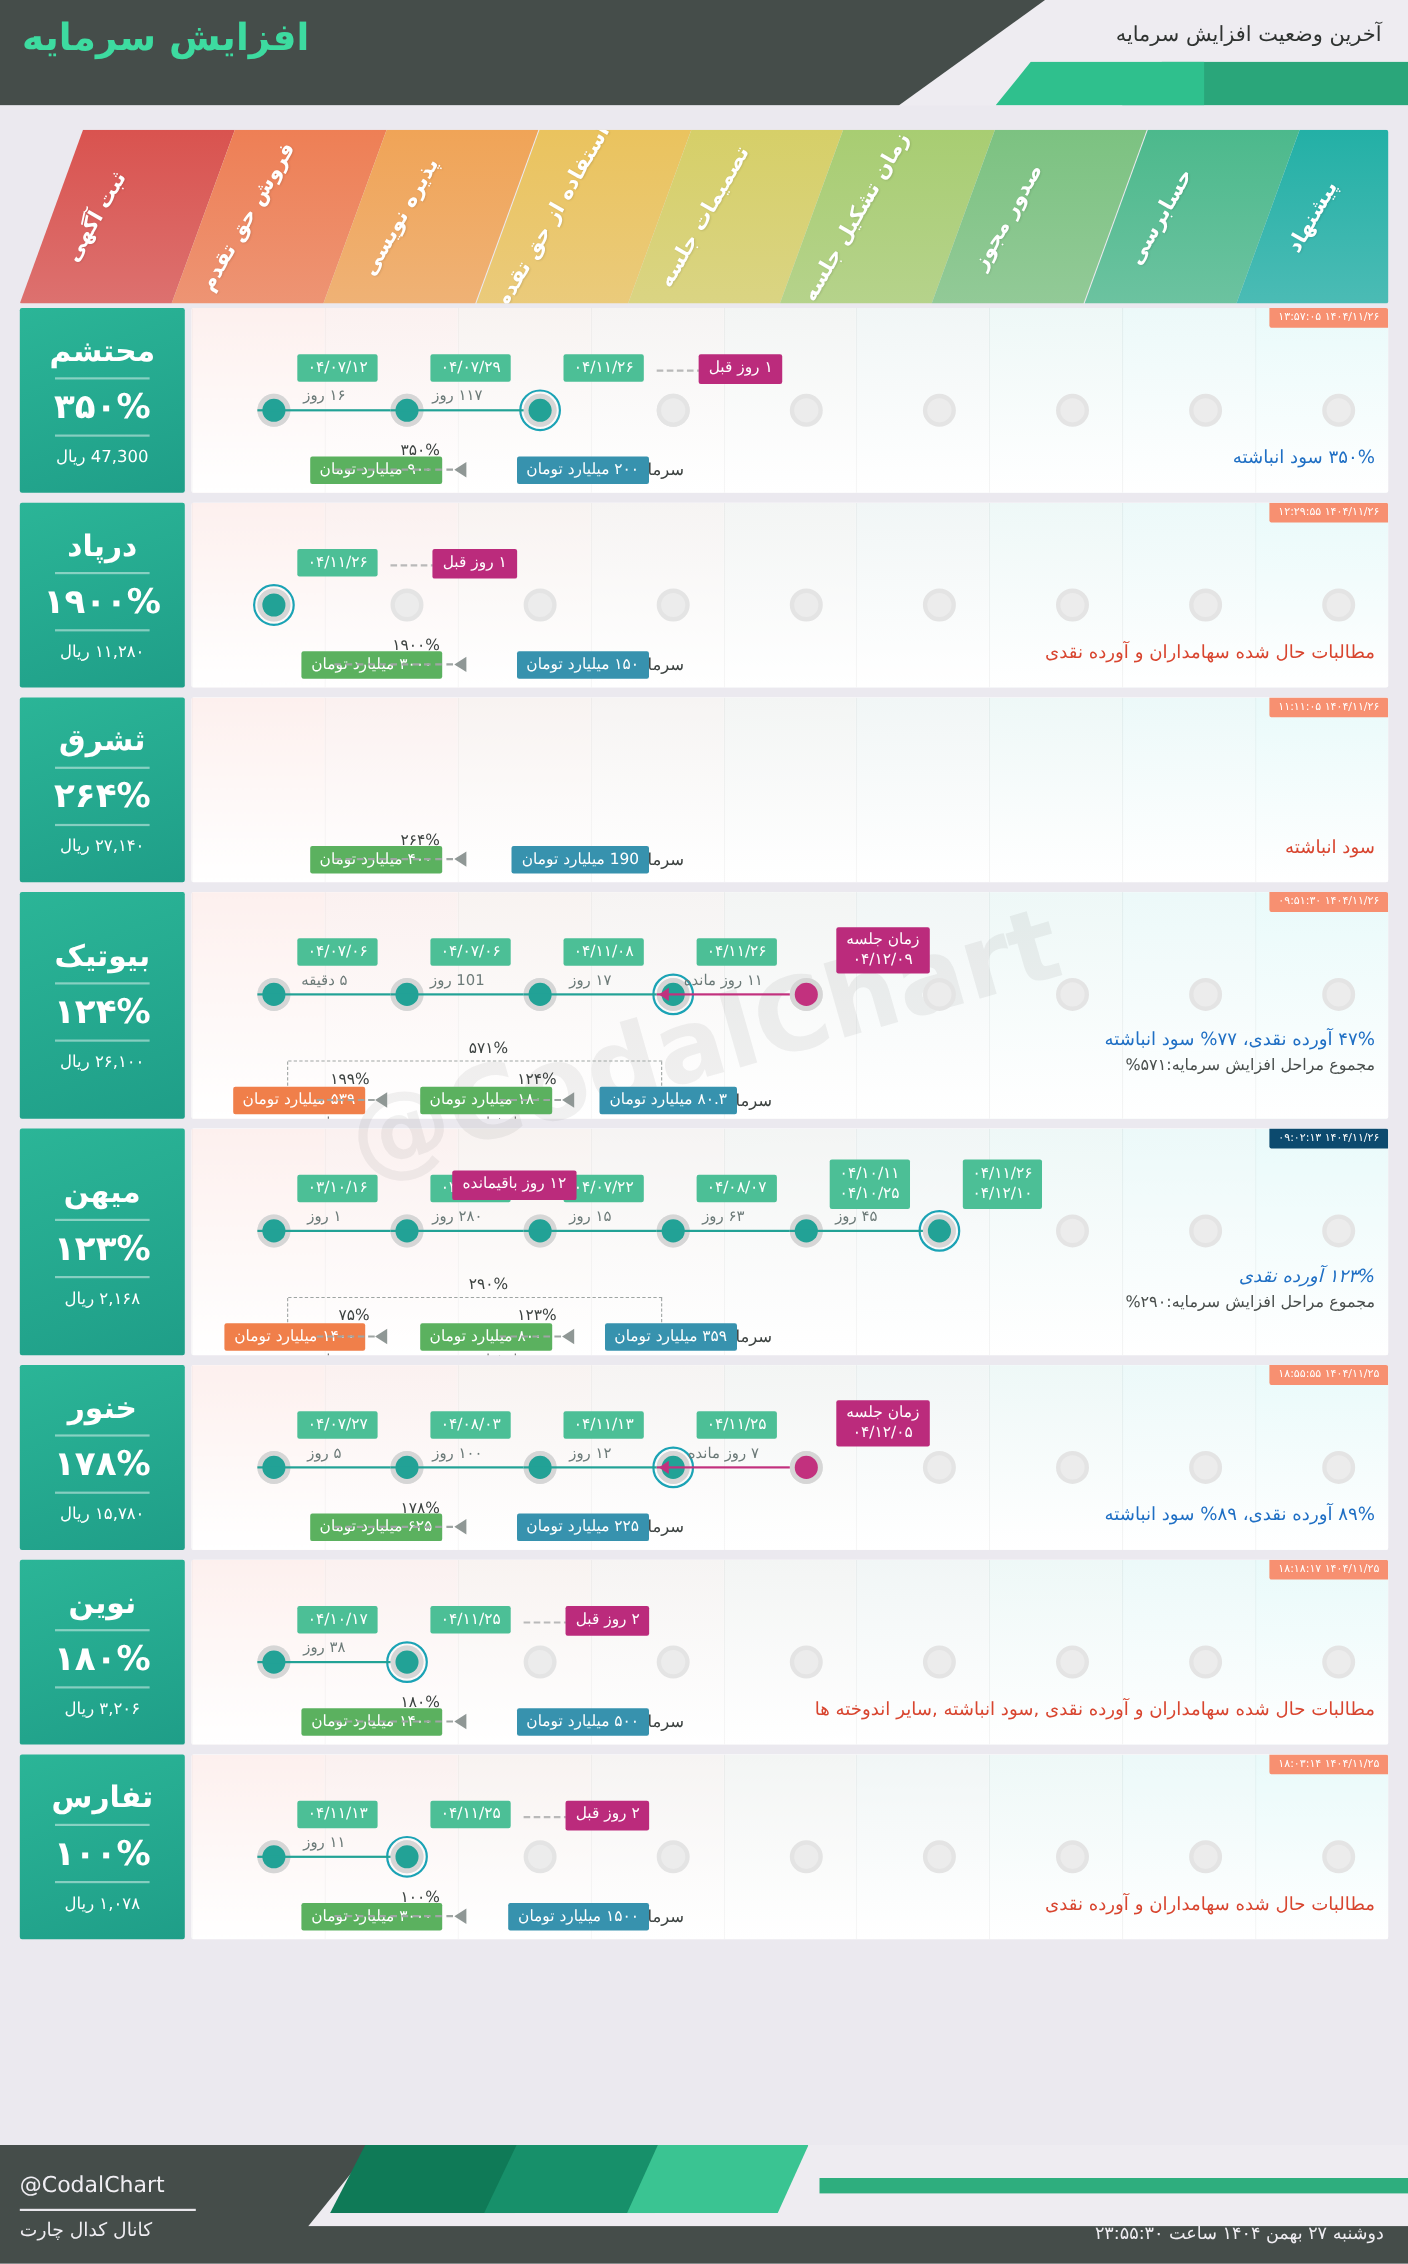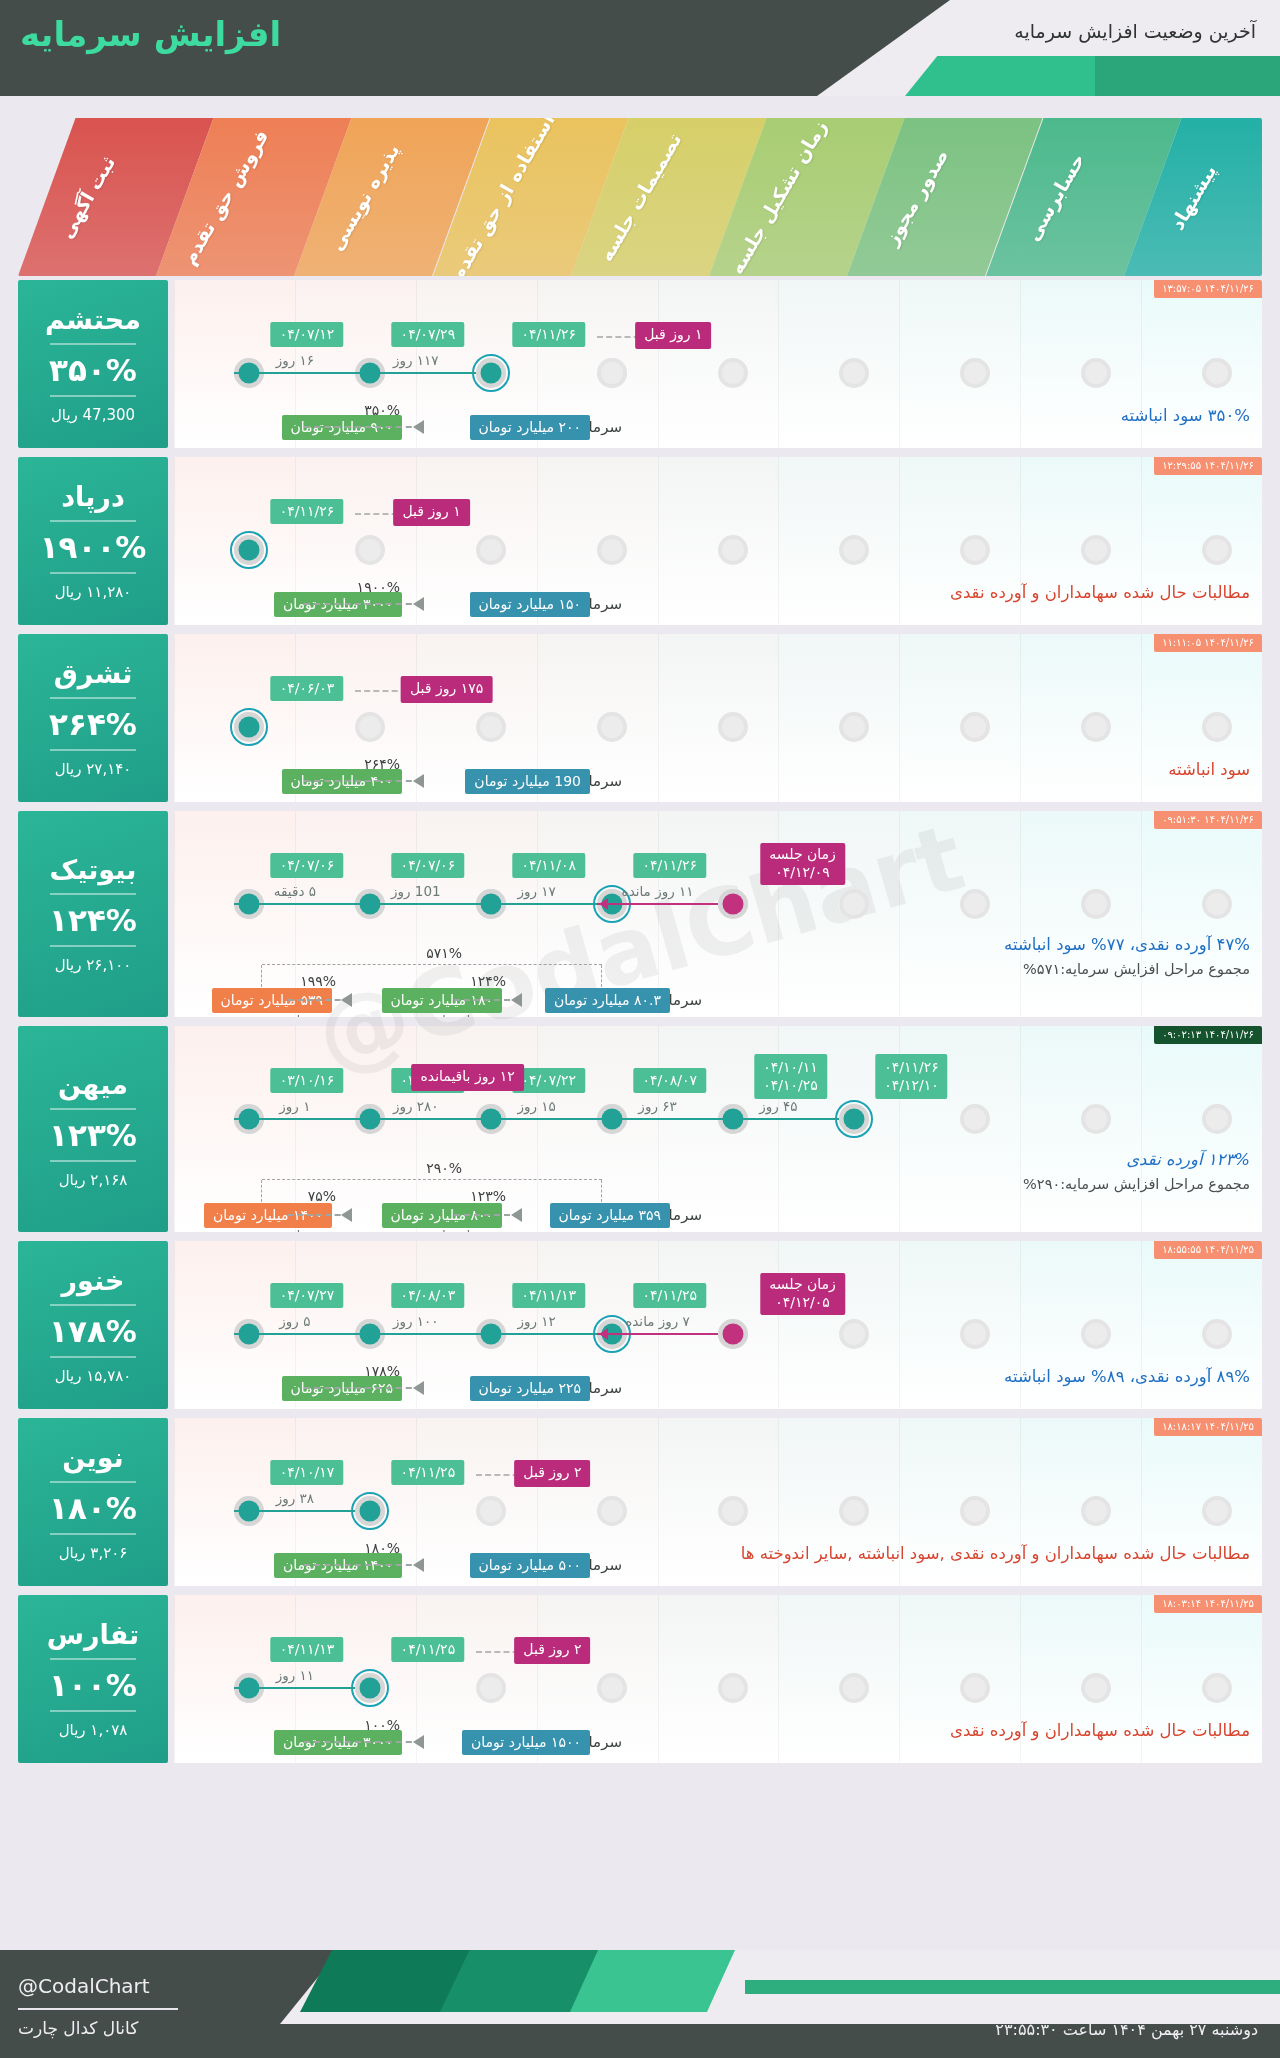--- a/index.html
+++ b/index.html
@@ -330,35 +330,20 @@
           <div class="col" style="background: linear-gradient(rgb(251, 241, 240), rgb(255, 255, 255));"></div>
           <div class="col" style="background: linear-gradient(rgb(248, 243, 241), rgb(255, 255, 255));"></div>
           <div class="col" style="background: linear-gradient(rgb(246, 244, 243), rgb(255, 255, 255));"></div>
           <div class="col" style="background: linear-gradient(rgb(243, 245, 244), rgb(255, 255, 255));"></div>
           <div class="col" style="background: linear-gradient(rgb(241, 246, 246), rgb(255, 255, 255));"></div>
           <div class="col" style="background: linear-gradient(rgb(238, 248, 247), rgb(255, 255, 255));"></div>
           <div class="col" style="background: linear-gradient(rgb(236, 249, 249), rgb(255, 255, 255));"></div>
           <div class="col" style="background: linear-gradient(rgb(233, 250, 250), rgb(255, 255, 255));"></div>
         </div>
         <div class="stamp" style="background: rgb(247, 144, 113);">۱۴۰۴/۱۱/۲۶ ۱۱:۱۱:۰۵</div>
-        <div class="tl">
-          <div class="node empty" style="left: 1012.56px;"></div>
-          <div class="node empty" style="left: 891.667px;"></div>
-          <div class="node empty" style="left: 770.778px;"></div>
-          <div class="node empty" style="left: 649.889px;"></div>
-          <div class="node empty" style="left: 529px;"></div>
-          <div class="node empty" style="left: 408.111px;"></div>
-          <div class="node empty" style="left: 287.222px;"></div>
-          <div class="node empty" style="left: 166.333px;"></div>
-          <div class="node empty" style="left: 45.4444px;"></div>
-          <div class="node done cur" style="left: 45.4444px;"></div>
-          <div class="chip" style="left: 60.4444px;">۰۴/۰۶/۰۳</div>
-          <div class="chip pink" style="left: 181.333px;">۱۷۵ روز قبل</div>
-          <div class="dashline" style="left: 181.333px; width: 60.4444px;"></div>
-        </div>
         <div class="reason red" style="top: 126px;">سود انباشته</div>
         <div class="cap-strip">
           <div class="cap-lbl" style="right: 640px; bottom: 4px;">سرمایه:</div>
           <div class="pill blue" style="right: 672px; bottom: 0px;">190 میلیارد تومان</div>
           <div class="pill green" style="right: 860px; bottom: 0px;">۴۰۰ میلیارد تومان</div>
           <div class="conn" style="right: 840px; width: 118px; bottom: 12px;"></div>
           <div class="tri" style="right: 838px; bottom: 6px;"></div>
           <div class="pct" style="right: 862px; bottom: 22px;">۲۶۴%</div>
         </div>
       </div>
@@ -453,21 +438,21 @@
           <div class="col" style="background: linear-gradient(rgb(253, 240, 238), rgb(255, 255, 255));"></div>
           <div class="col" style="background: linear-gradient(rgb(251, 241, 240), rgb(255, 255, 255));"></div>
           <div class="col" style="background: linear-gradient(rgb(248, 243, 241), rgb(255, 255, 255));"></div>
           <div class="col" style="background: linear-gradient(rgb(246, 244, 243), rgb(255, 255, 255));"></div>
           <div class="col" style="background: linear-gradient(rgb(243, 245, 244), rgb(255, 255, 255));"></div>
           <div class="col" style="background: linear-gradient(rgb(241, 246, 246), rgb(255, 255, 255));"></div>
           <div class="col" style="background: linear-gradient(rgb(238, 248, 247), rgb(255, 255, 255));"></div>
           <div class="col" style="background: linear-gradient(rgb(236, 249, 249), rgb(255, 255, 255));"></div>
           <div class="col" style="background: linear-gradient(rgb(233, 250, 250), rgb(255, 255, 255));"></div>
         </div>
-        <div class="stamp" style="background: #14532d;">۱۴۰۴/۱۱/۲۶ ۰۹:۰۲:۱۳</div>
+        <div class="stamp" style="background: #0c4a6e;">۱۴۰۴/۱۱/۲۶ ۰۹:۰۲:۱۳</div>
         <div class="tl">
           <div class="node empty" style="left: 1012.56px;"></div>
           <div class="node empty" style="left: 891.667px;"></div>
           <div class="node empty" style="left: 770.778px;"></div>
           <div class="node empty" style="left: 649.889px;"></div>
           <div class="node empty" style="left: 529px;"></div>
           <div class="node empty" style="left: 408.111px;"></div>
           <div class="node empty" style="left: 287.222px;"></div>
           <div class="node empty" style="left: 166.333px;"></div>
           <div class="node empty" style="left: 45.4444px;"></div>

